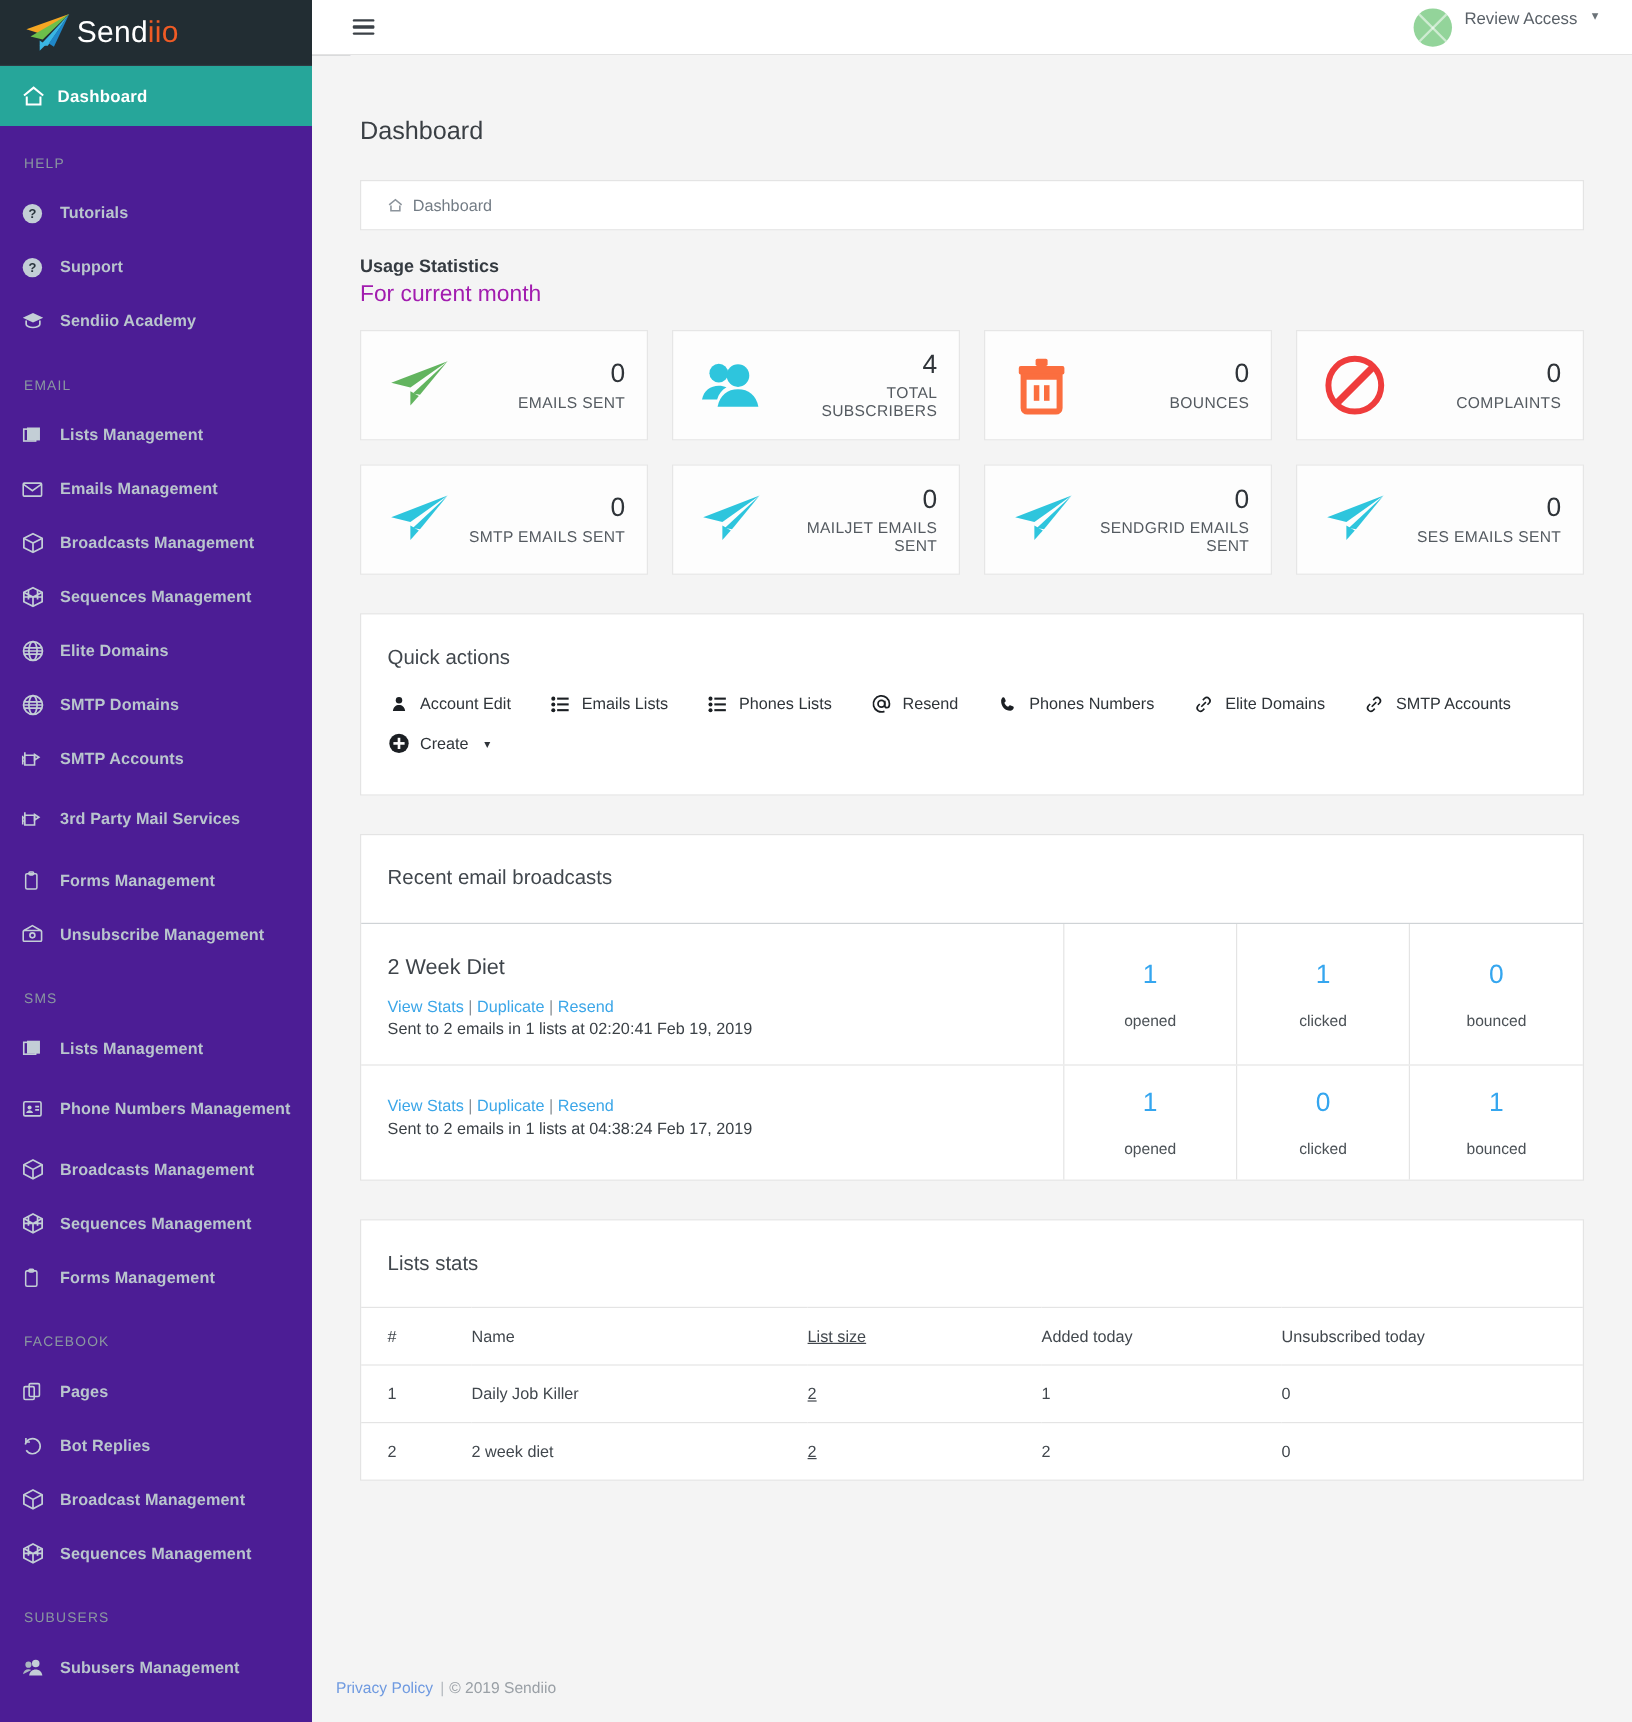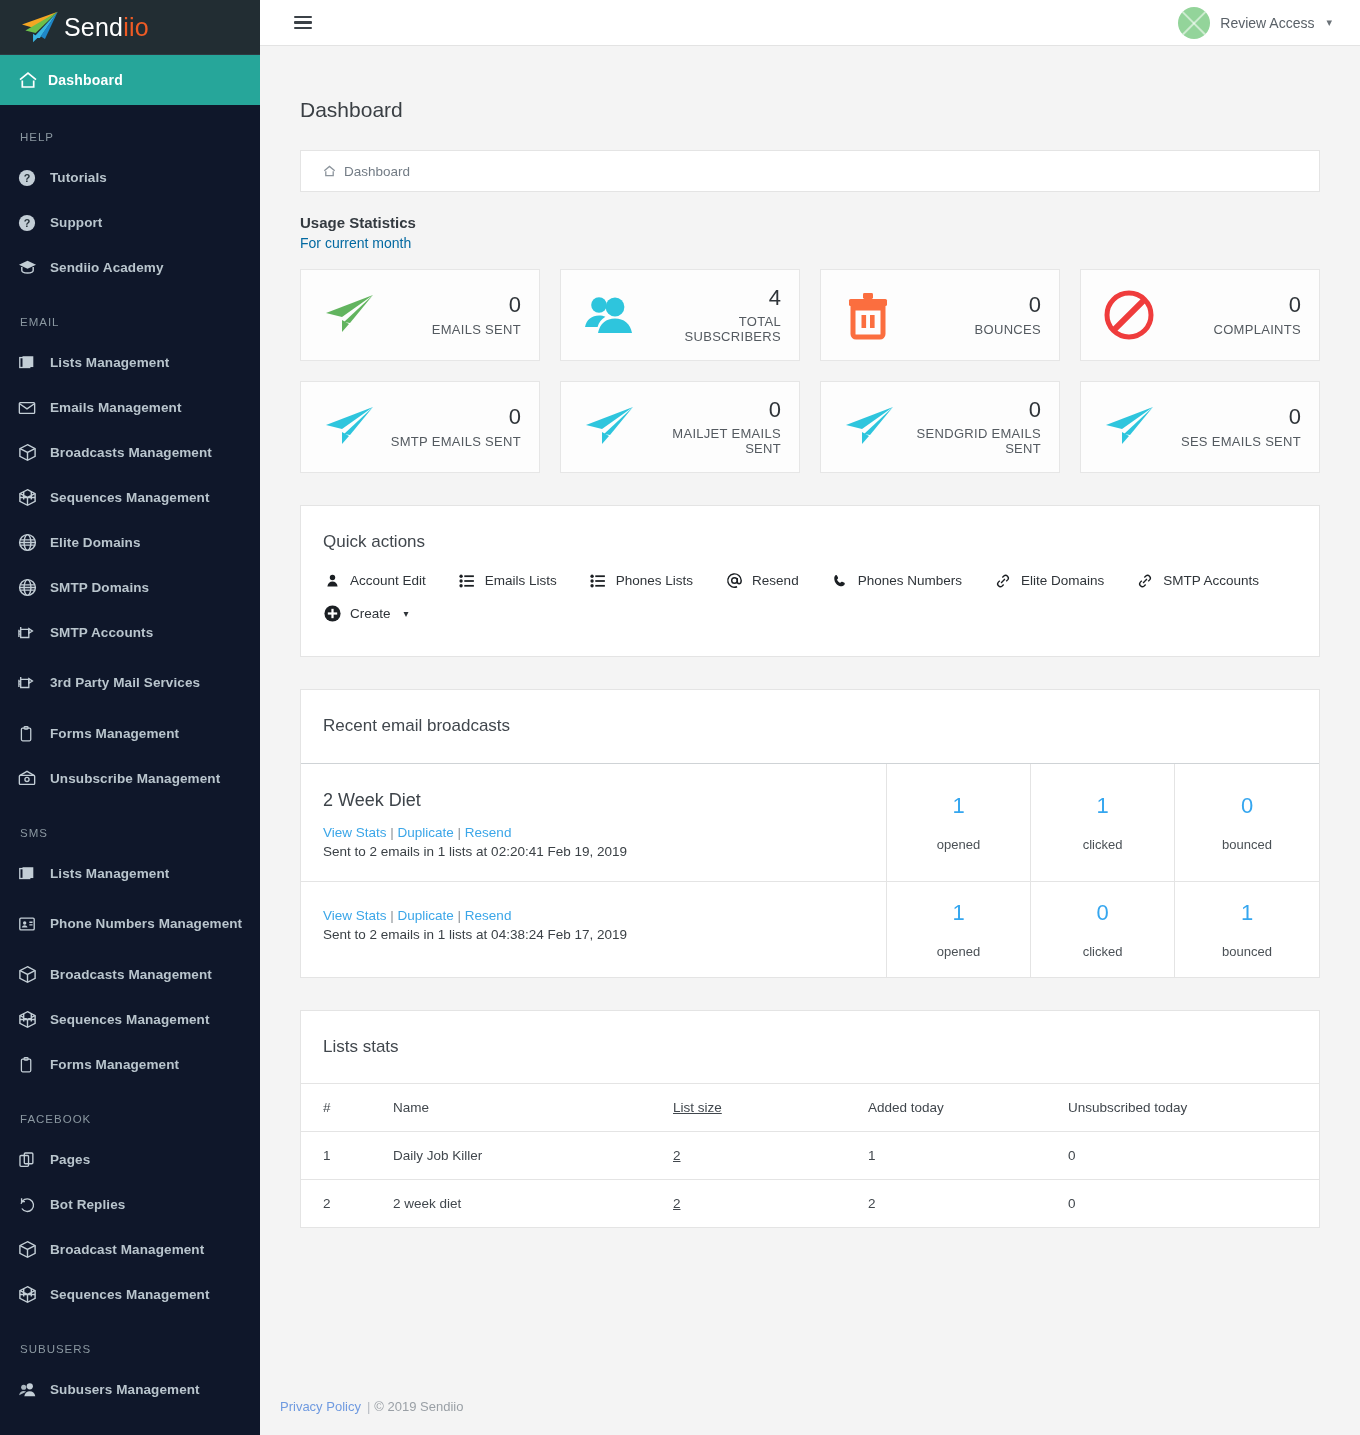--- a/index.html
+++ b/index.html
@@ -9,21 +9,21 @@
     height: 1435px;
     font-family: "Liberation Sans", sans-serif;
     background: #f4f4f4;
     overflow: hidden;
   }
 
   
   #sidebar {
     position: absolute; left: 0; top: 0;
     width: 292px; height: 1435px;
-    background: #0f172a;
+    background: #4c1d95;
     overflow: hidden;
   }
   .logo-bar {
     height: 55px;
     background: #222d33;
     display: flex; align-items: center;
     padding-left: 18px;
     border-bottom: 1px solid #2e3a42;
   }
   .logo-plane { width: 42px; height: 34px; margin-right: 4px; flex: none; }
@@ -75,21 +75,21 @@
     background: #ffffff;
     border-bottom: 1px solid #e3e3e3;
     display: flex; align-items: center;
     justify-content: space-between;
     padding: 0 28px 0 34px;
   }
   .hamburger { width: 18px; cursor: pointer; }
   .hamburger span {
     display:block; height: 2.4px; background:#3b4147; margin: 3.2px 0; border-radius:1px;
   }
-  .user-box { display: flex; align-items: center; gap: 10px; }
+  .user-box { display: flex; align-items: flex-start; gap: 10px; }
   .avatar {
     width: 32px; height: 32px; border-radius: 50%;
     background: #93d49a; position: relative; overflow:hidden;
   }
   .avatar::before, .avatar::after {
     content:""; position:absolute; left:50%; top:50%;
     width: 34px; height:1.5px; background: rgba(255,255,255,.55);
   }
   .avatar::before { transform: translate(-50%,-50%) rotate(45deg); }
   .avatar::after  { transform: translate(-50%,-50%) rotate(-45deg); }
@@ -110,21 +110,21 @@
   .breadcrumb {
     margin: 28px 40px 0 40px;
     background: #fff; border: 1px solid #e4e4e4;
     height: 42px; display: flex; align-items: center;
     padding-left: 22px; gap: 8px;
   }
   .breadcrumb .bc-txt { font-size: 13.5px; color: #737c85; }
 
   .sec-head { padding: 22px 0 0 40px; }
   .sec-head .t { font-size: 15px; font-weight: 700; color: #343a40; }
-  .sec-head .s { font-size: 14px; color: #0369a1; margin-top: 4px; }
+  .sec-head .s { font-size: 19px; color: #a21caf; margin-top: 4px; }
 
   .stat-grid {
     display: grid; grid-template-columns: repeat(4, 1fr);
     gap: 20px; margin: 18px 40px 0 40px;
   }
   .stat-card {
     background: #fdfdfd; border: 1px solid #e6e6e6;
     height: 92px; display: flex; align-items: center;
     justify-content: space-between; padding: 0 18px 0 22px;
   }

